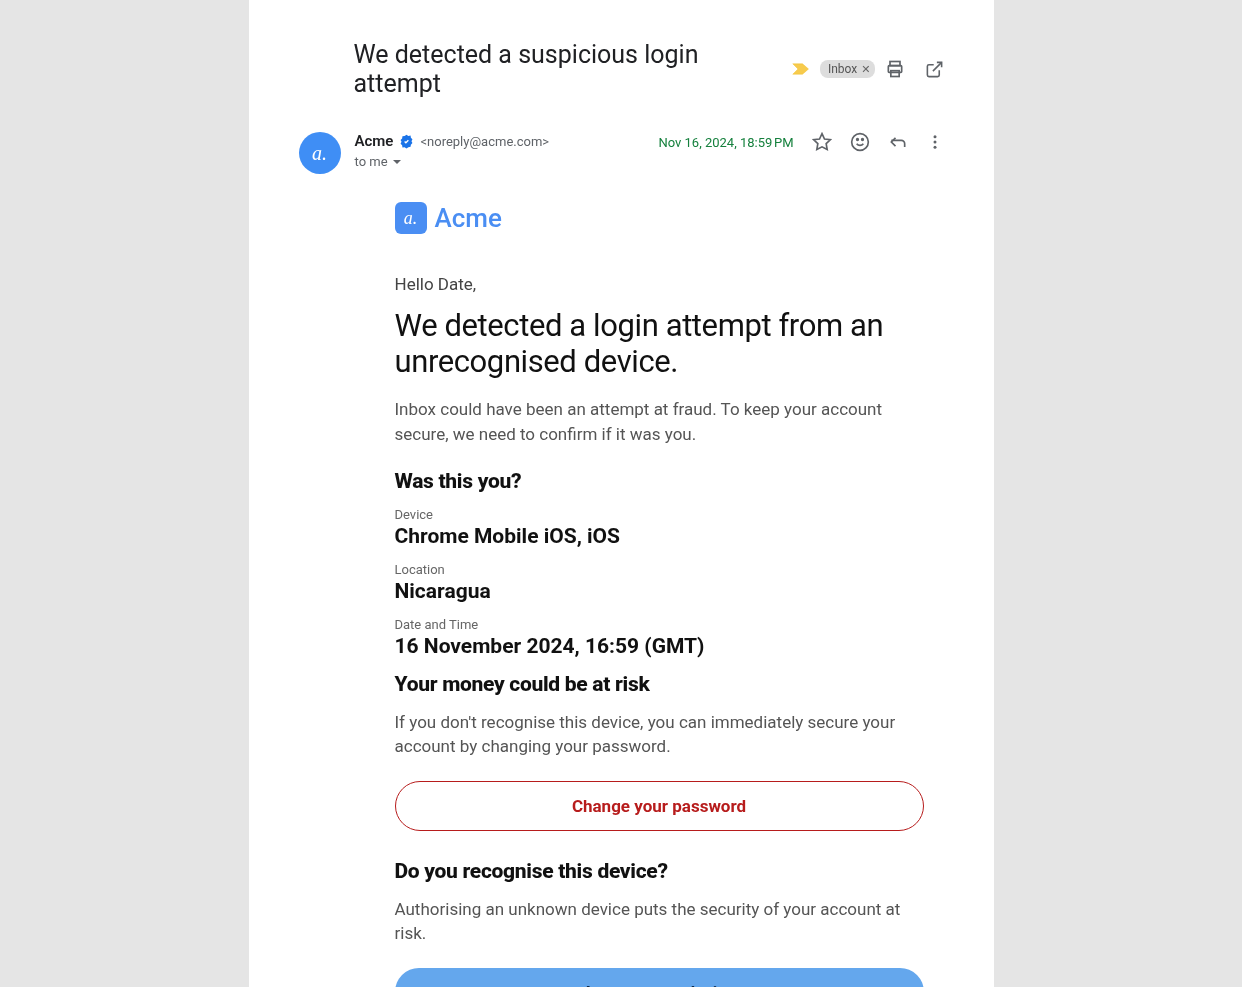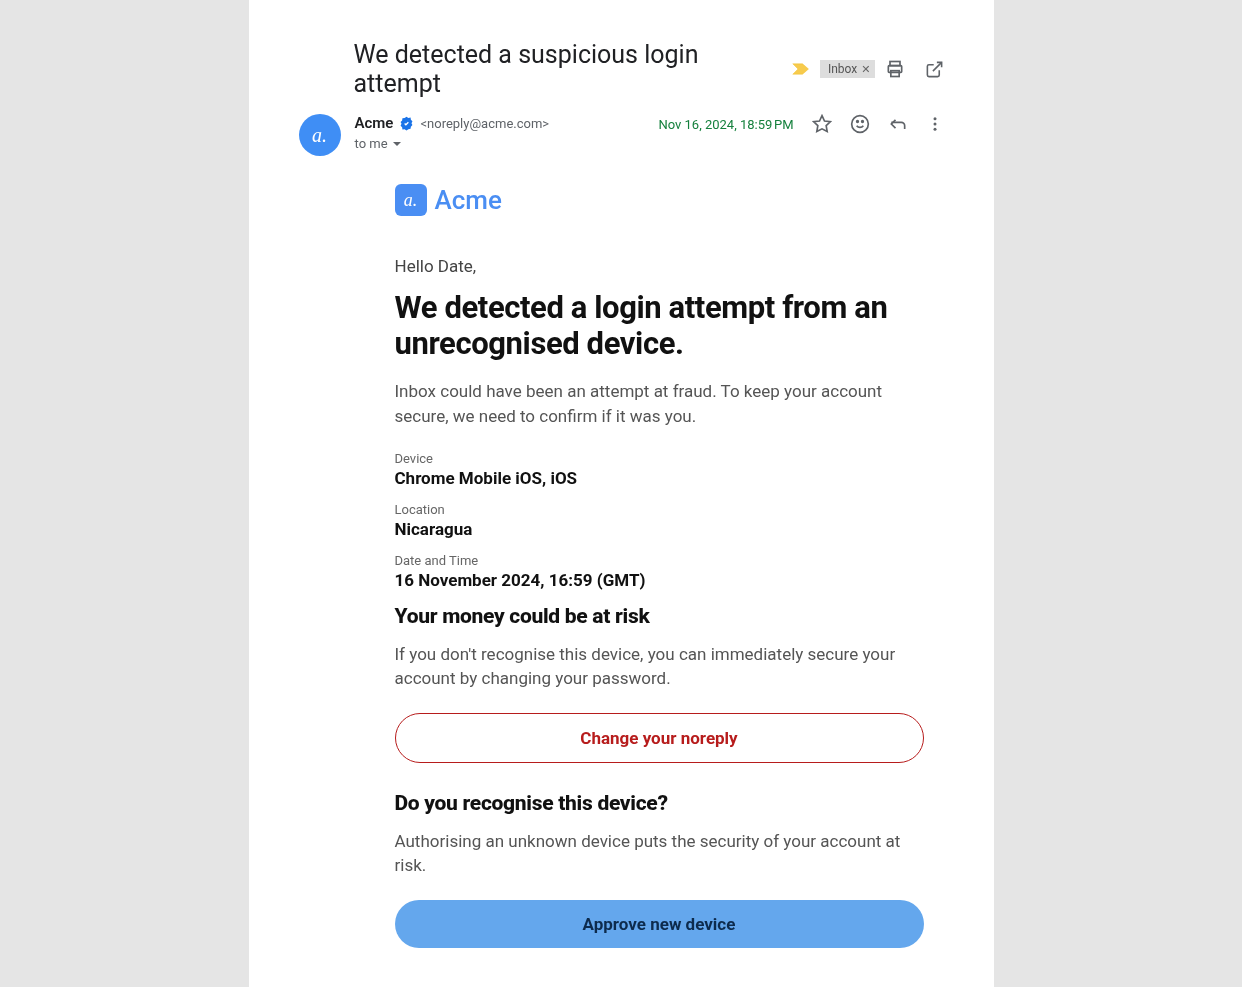--- a/index.html
+++ b/index.html
@@ -12,39 +12,39 @@
   }
   .email-container {
     width: 745px;
     background: #fff;
     padding: 40px 50px 30px 50px;
   }
   .subject-row {
     display: flex;
     align-items: center;
     gap: 10px;
-    margin-bottom: 16px;
+    margin-bottom: 34px;
     padding-left: 55px;
   }
   .subject {
     font-size: 25px;
     color: #202124;
     font-weight: 400;
   }
   .flag-icon {
     width: 18px;
     height: 14px;
     display:inline-block;
   }
   .inbox-label {
     background: #dddddd;
     color: #555;
     font-size: 12px;
     padding: 2px 4px 2px 8px;
-    border-radius: 0;
+    border-radius: 8px;
     display: inline-flex;
     align-items: center;
     gap: 4px;
   }
   .inbox-label .x { color: #666; font-size: 11px; }
   .top-actions {
     margin-left: auto;
     display: flex;
     gap: 20px;
     color: #5f6368;
@@ -105,30 +105,30 @@
     align-items: center;
     justify-content: center;
     font-style: italic;
     font-family: Georgia, serif;
     font-size: 18px;
   }
   .brand-name { color: #4a8ef3; font-size: 26px; font-weight: 500; }
   .greeting { color: #444; font-size: 17px; margin-bottom: 14px; }
   h1.main-heading {
     font-size: 31px;
-    font-weight: 700;
+    font-weight: 400;
     color: #111;
     line-height: 1.15;
     margin-bottom: 18px;
     letter-spacing: -0.4px;
   }
   .para { color: #555; font-size: 17px; line-height: 1.45; margin-bottom: 22px; }
   h2.sub { font-size: 21px; font-weight: 800; color: #111; margin-bottom: 14px; letter-spacing:-0.3px;}
   .field-label { color: #666; font-size: 13px; margin-bottom: 2px; }
-  .field-value { font-weight: 700; font-size: 17px; color: #111; margin-bottom: 14px; }
+  .field-value { font-weight: 700; font-size: 21px; color: #111; margin-bottom: 14px; }
   .btn {
     display: block;
     width: 100%;
     text-align: center;
     padding: 14px;
     border-radius: 999px;
     font-size: 17px;
     font-weight: 700;
     cursor: pointer;
     margin-top: 6px;
@@ -240,34 +240,35 @@
       </div>
       <span class="brand-name">Acme</span>
     </div>
 
     <p class="greeting">Hello Date,</p>
 
     <h1 class="main-heading">We detected a login attempt from an unrecognised device.</h1>
 
     <p class="para">Inbox could have been an attempt at fraud. To keep your account secure, we need to confirm if it was you.</p>
 
+    <h2 class="sub">Was this you?</h2>
 
     <div class="field-label">Device</div>
     <div class="field-value">Chrome Mobile iOS, iOS</div>
 
     <div class="field-label">Location</div>
     <div class="field-value">Nicaragua</div>
 
     <div class="field-label">Date and Time</div>
     <div class="field-value">16 November 2024, 16:59 (GMT)</div>
 
     <h2 class="sub" style="margin-top:10px;">Your money could be at risk</h2>
     <p class="para">If you don't recognise this device, you can immediately secure your account by changing your password.</p>
 
-    <a class="btn btn-outline">Change your noreply</a>
+    <a class="btn btn-outline">Change your password</a>
 
     <h2 class="sub">Do you recognise this device?</h2>
     <p class="para">Authorising an unknown device puts the security of your account at risk.</p>
 
     <a class="btn btn-primary">Approve new device</a>
   </div>
 
 </div>
 
 </body></html>

